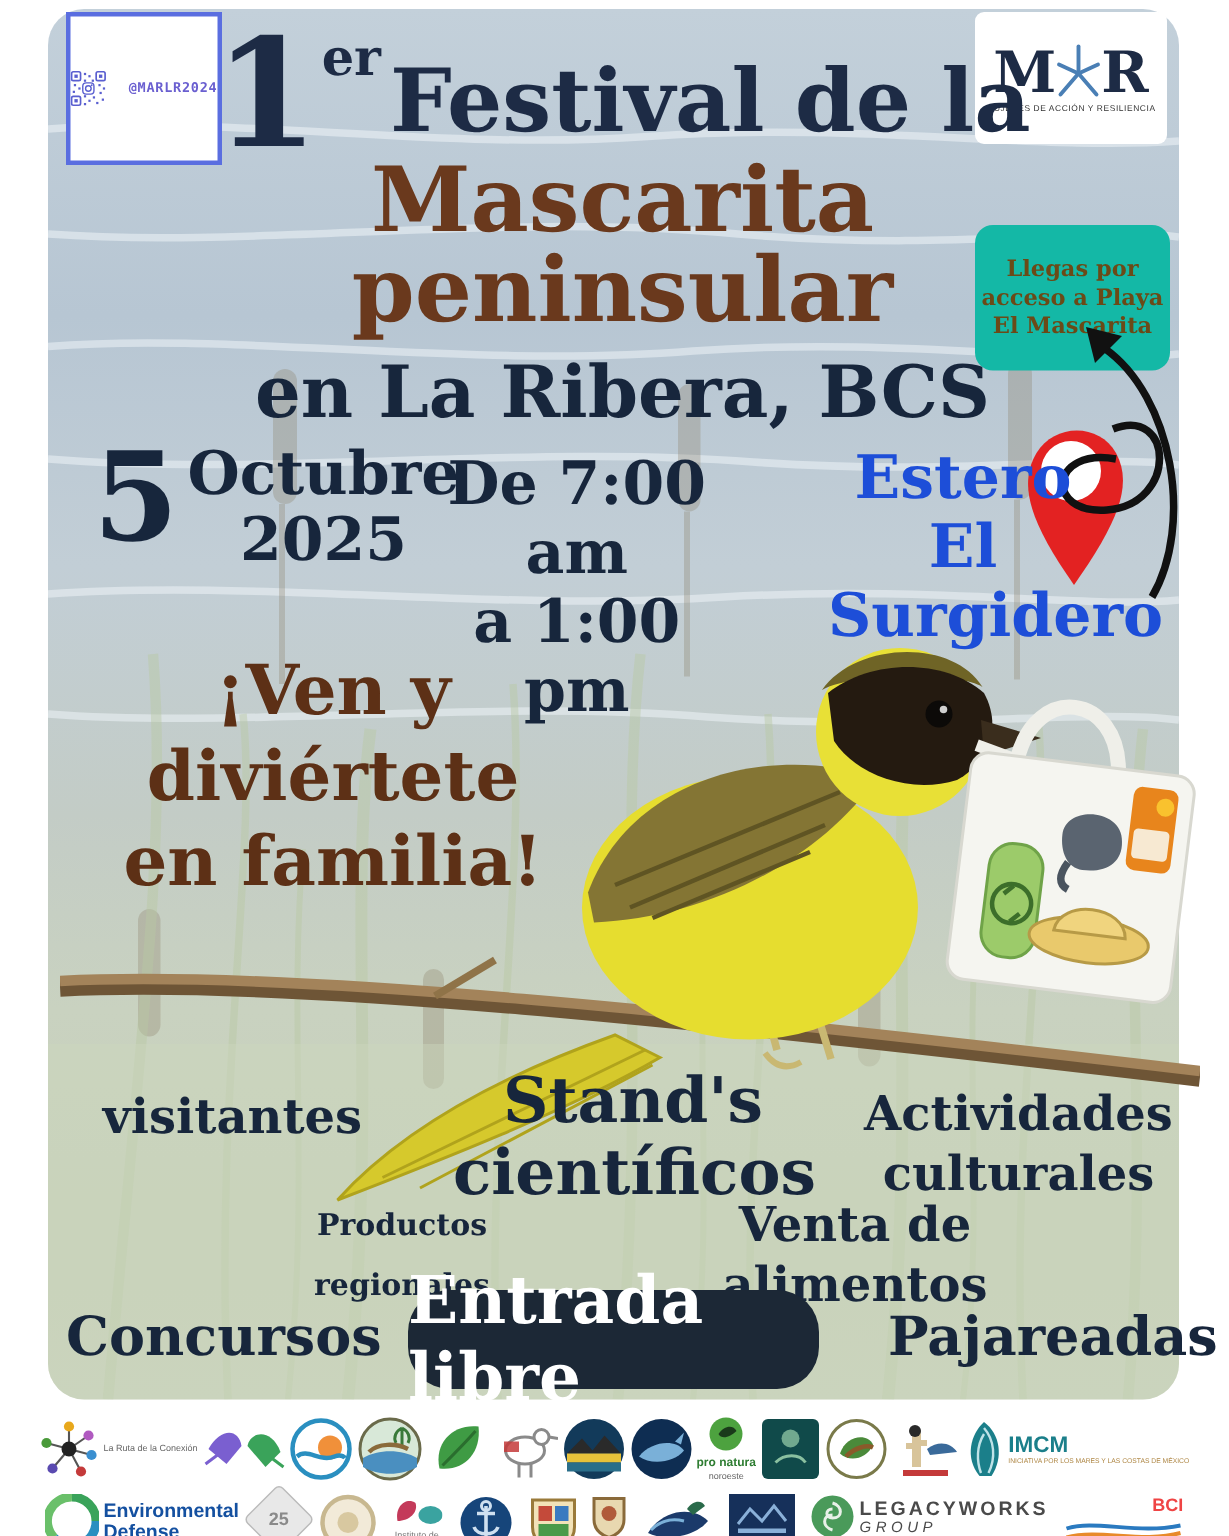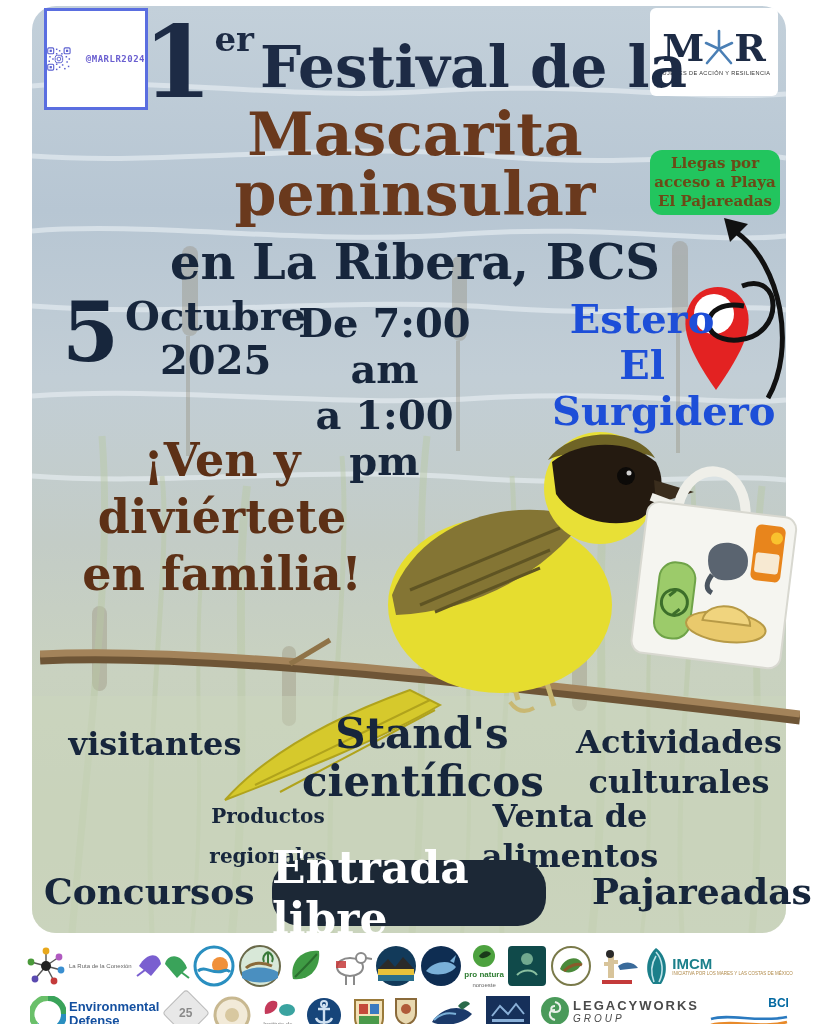--- a/index.html
+++ b/index.html
@@ -32,22 +32,22 @@
   .title { position:absolute; left:95px; top:16px; width:640px; text-align:center; color:#1d2b45; }
   .t-line1 { display:flex; justify-content:center; align-items:flex-start; line-height:1; }
   .t-num { font-size:100px; font-weight:bold; line-height:.92; }
   .t-ord { font-size:34px; font-weight:bold; margin:6px 6px 0 2px; }
   .t-rest { font-size:58px; font-weight:bold; margin-top:22px; }
   .t-line2, .t-line3 { font-size:60px; font-weight:bold; color:#6a391d; line-height:1.0; }
   .t-line2 { margin-top:-4px; }
   .t-line4 { font-size:48px; font-weight:bold; color:#17263c; margin-top:10px; }
   
   .access-badge {
-    position:absolute; left:650px; top:150px; width:130px; padding:4px 4px;
-    background:#22c55e; border-radius:12px; text-align:center;
+    position:absolute; left:650px; top:150px; width:130px; padding:20px 4px;
+    background:#14b8a6; border-radius:12px; text-align:center;
     color:#6b4a17; font-weight:bold; font-size:15px; line-height:19px;
   }
   .pin-arrow { position:absolute; left:636px; top:212px; }
   .date-block { position:absolute; left:62px; top:294px; display:flex; color:#17263c; }
   .d-day { font-size:82px; font-weight:bold; line-height:.95; }
   .d-col { display:flex; flex-direction:column; align-items:center; margin-left:6px; }
   .d-month, .d-year { font-size:40px; font-weight:bold; line-height:44px; }
   .time-block { position:absolute; left:282px; top:300px; width:205px; text-align:center; font-size:40px; font-weight:bold; line-height:46px; color:#17263c; }
   .loc-block { position:absolute; left:524px; top:296px; width:180px; text-align:center; font-size:40px; font-weight:bold; line-height:46px; color:#1d4ed8;margin-left:28px; }
   
@@ -73,21 +73,21 @@
   .logo-row1 { display:flex; align-items:center; justify-content:space-between; padding:6px 26px 0 26px; height:58px; }
   .logo-row2 { display:flex; align-items:flex-start; justify-content:space-between; padding:4px 30px 0 30px; }
   .logo { display:flex; align-items:center; gap:3px; flex:0 0 auto; }
   .logo-cap { font-size:6px; color:#666; line-height:7px; }
   .pronatura-cap { font-size:8px; color:#2e7d32; font-weight:bold; line-height:8px; text-align:center; }
   .imcm-txt { font-size:15px; font-weight:bold; color:#1b7f8a; line-height:14px; }
   .imcm-tag { font-size:4.5px; color:#b08948; line-height:5px; }
   .ed-txt { font-size:13px; font-weight:bold; color:#1450a0; line-height:14px; }
   .lw-txt { font-size:13px; font-weight:bold; color:#4a4a4a; letter-spacing:2px; line-height:14px; }
   .lw-sub { font-size:10px; color:#4a4a4a; letter-spacing:3px;font-style:italic; }
-  .bci-txt { font-size:12px; font-weight:bold; color:#0369a1; }
+  .bci-txt { font-size:12px; font-weight:bold; color:#ef4444; }
   .inst-cap { font-size:6px; color:#777; }
   .u25 { width:34px; height:34px; background:#e8e8e8; border:1px solid #bbb; border-radius:4px; transform:rotate(45deg);
          display:flex; align-items:center; justify-content:center; }
   .u25 span { transform:rotate(-45deg); font-size:12px; font-weight:bold; color:#8a8a8a; }
 </style>
 </head>
 <body>
 
 <div class="page">
 
@@ -239,21 +239,21 @@
       <span class="t-rest">Festival de la</span>
     </div>
     <div class="t-line2">Mascarita</div>
     <div class="t-line3">peninsular</div>
     <div class="t-line4">en La Ribera, BCS</div>
   </div>
 
   <div class="access-badge">
     <div>Llegas por</div>
     <div>acceso a Playa</div>
-    <div>El Pajareadas</div>
+    <div>El Mascarita</div>
   </div>
 
   <svg class="pin-arrow" width="154" height="192" viewBox="0 0 154 192">
     <path d="M132 186 C160 138 146 52 100 20" stroke="#111" stroke-width="5" fill="none"></path>
     <polygon points="88,6 112,12 94,30" fill="#111"></polygon>
     <g>
       <path d="M80 178 C52 138 42 112 55 90 C67 70 97 70 108 90 C120 112 108 138 80 178 Z" fill="#e32222"></path>
       <circle cx="78" cy="102" r="20" fill="#ffffff"></circle>
     </g>
     <path d="M106 74 C146 58 150 124 102 128 C60 131 64 86 108 94" stroke="#111" stroke-width="5" fill="none"></path>

